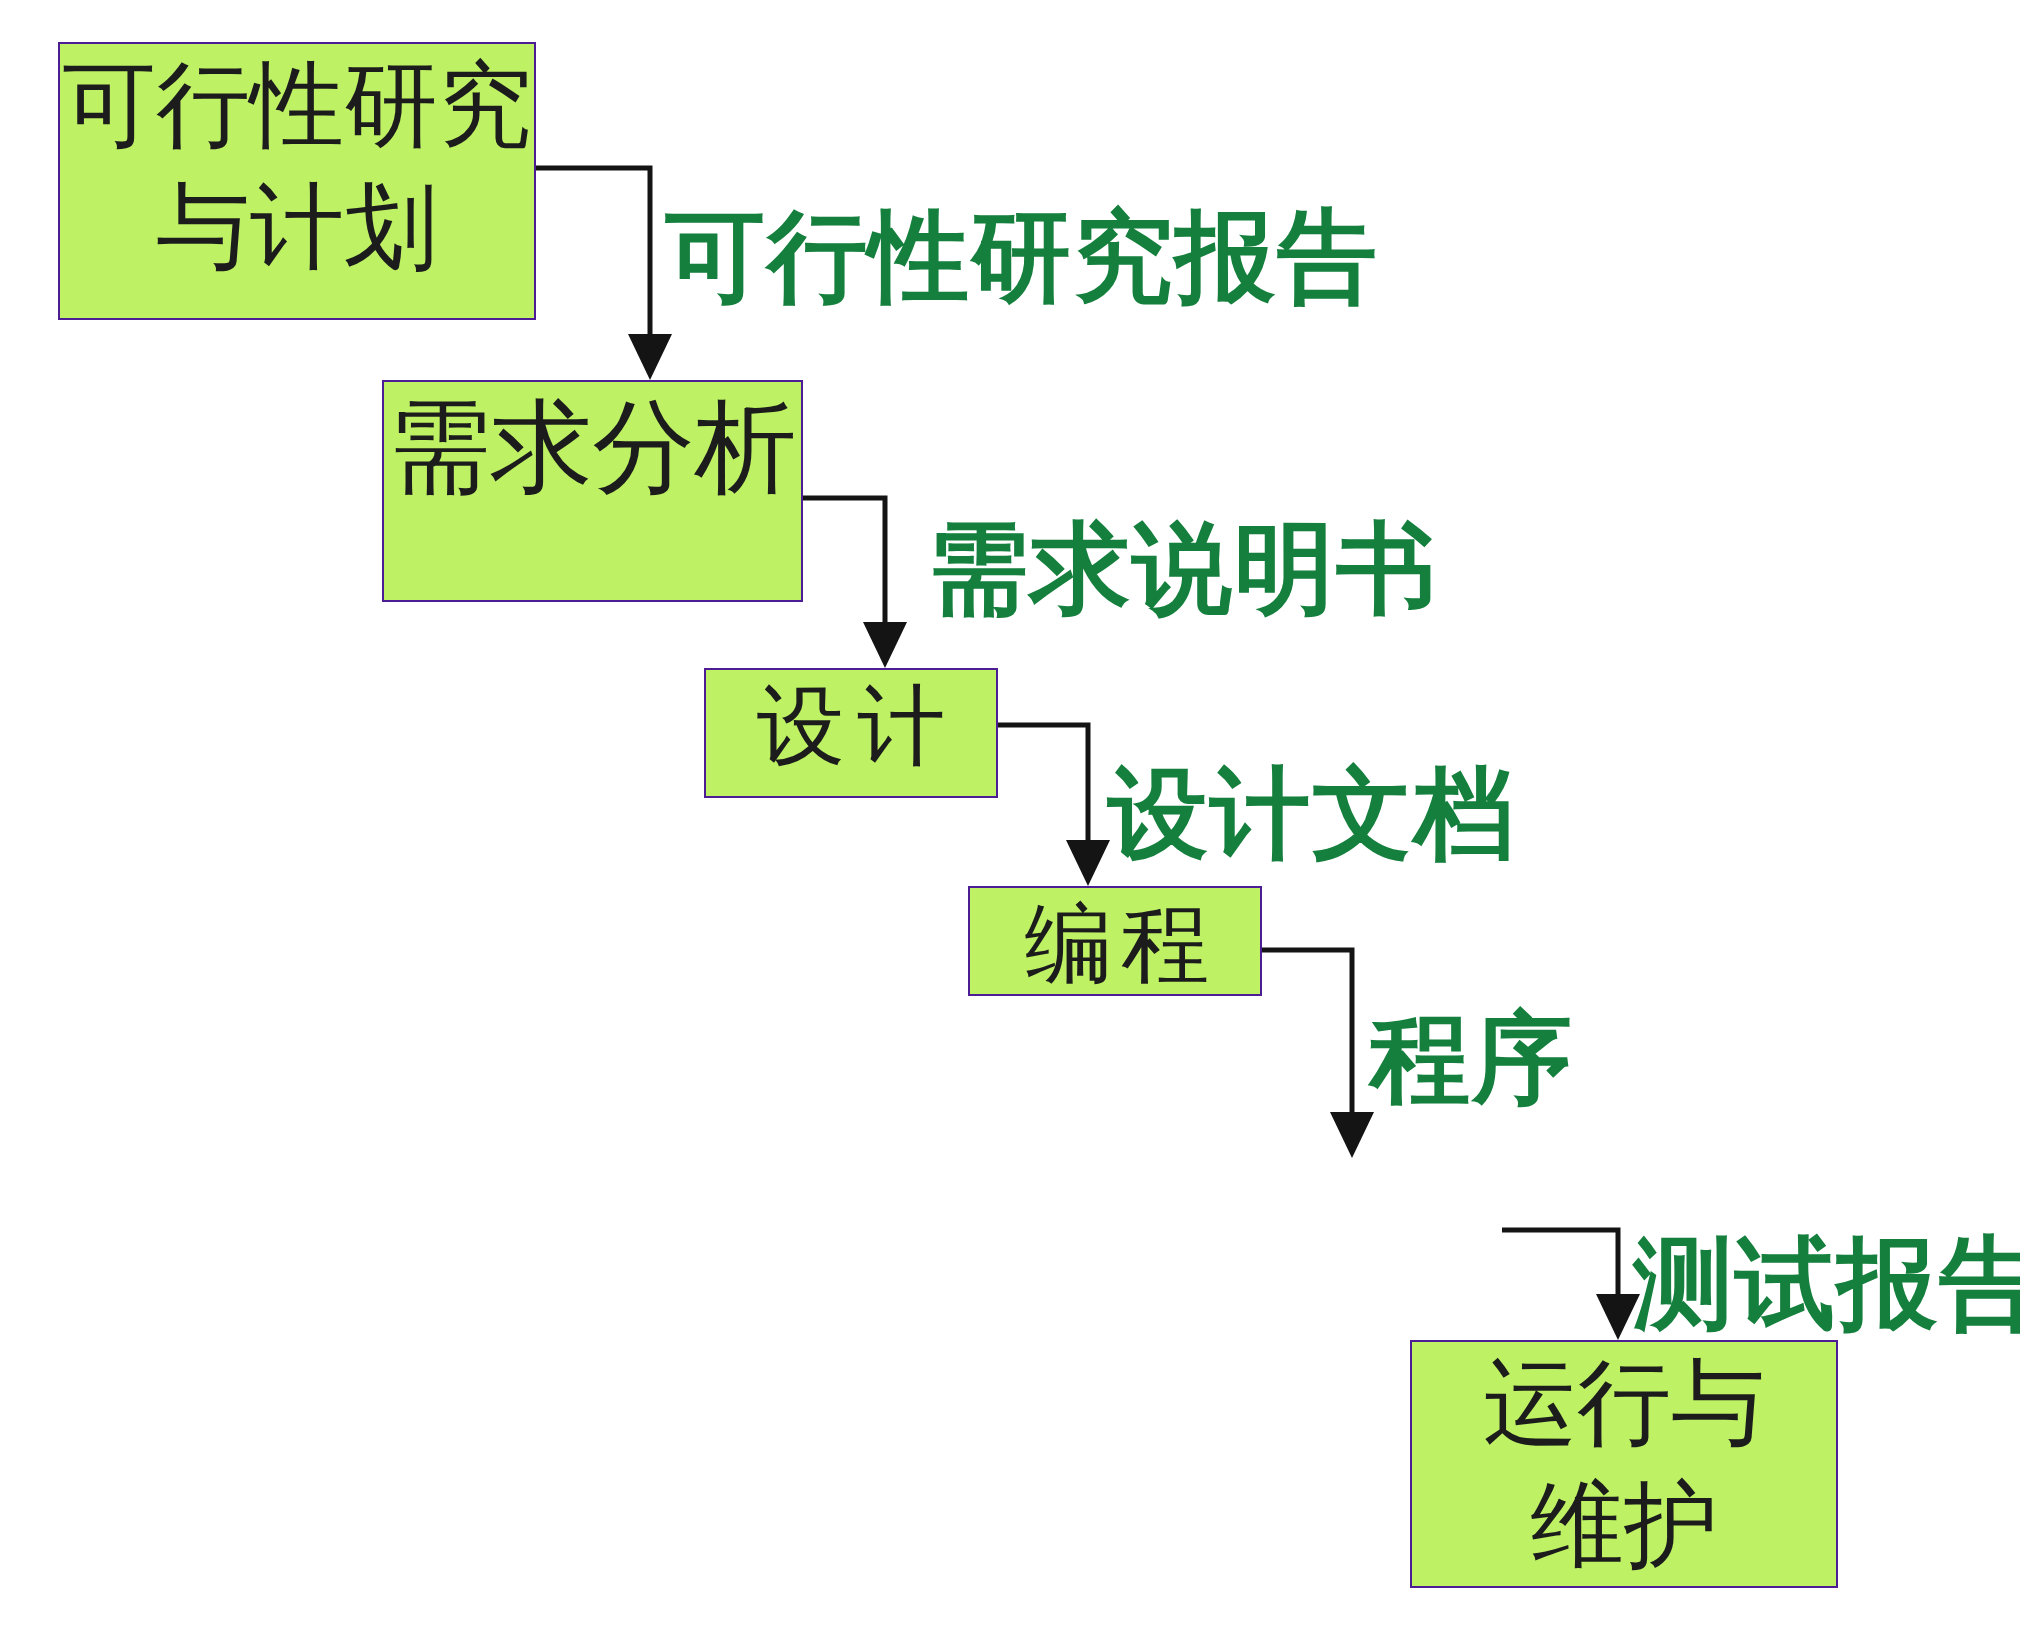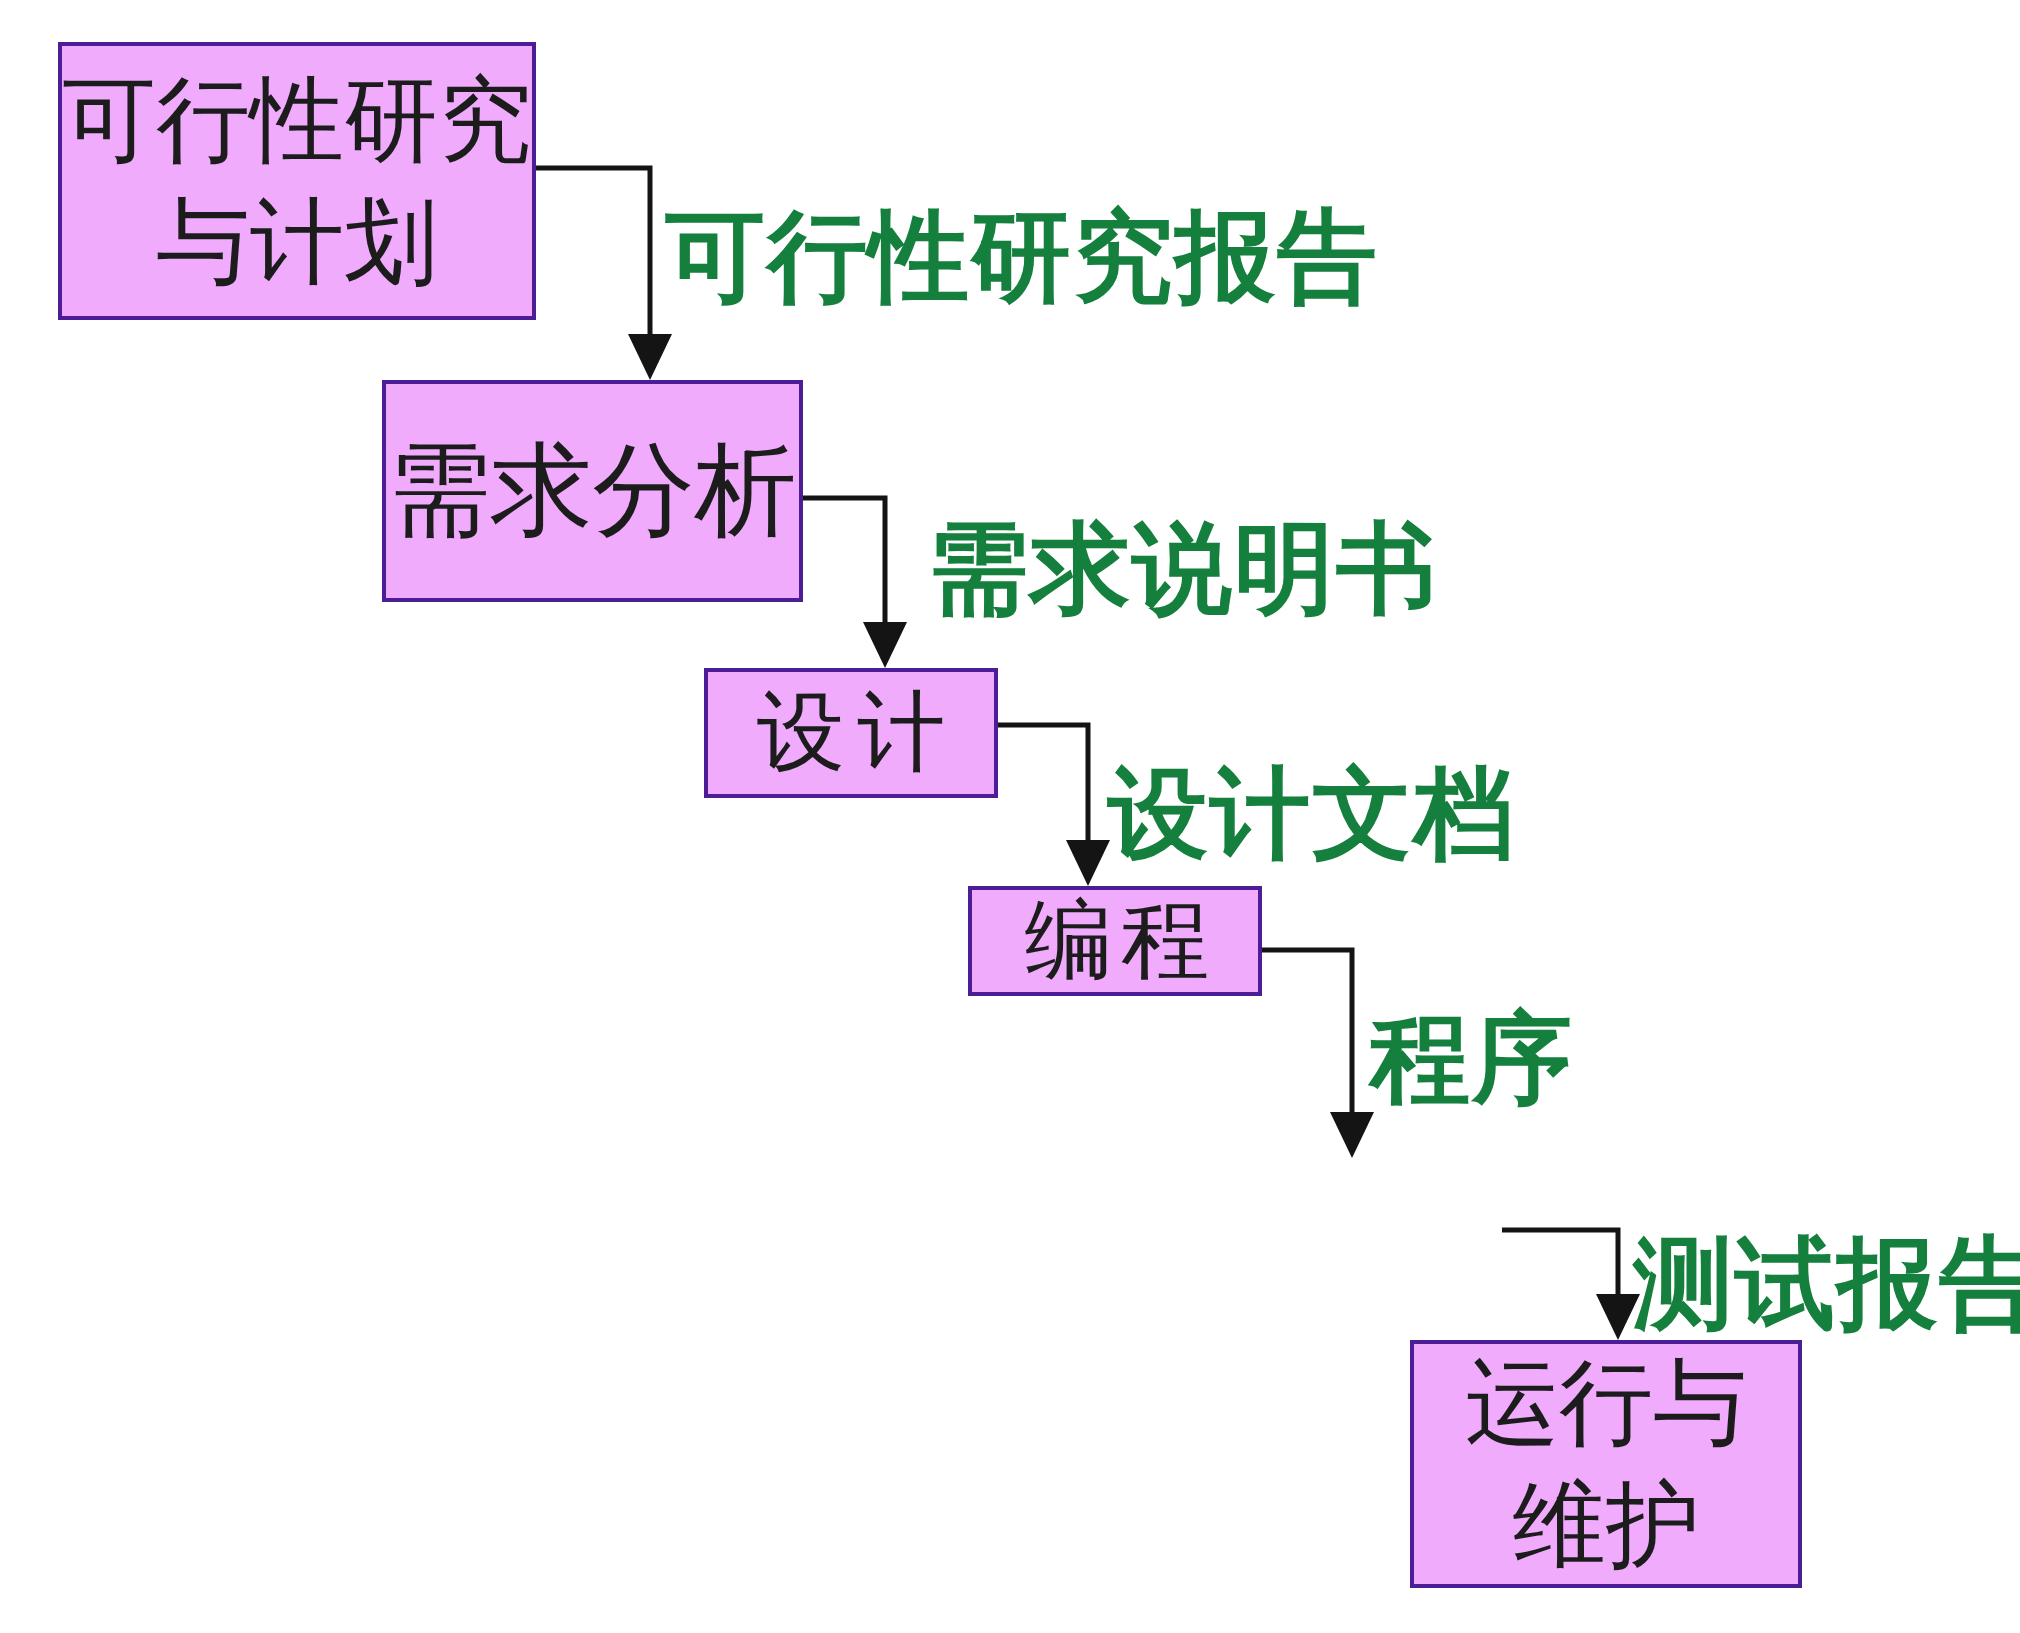--- a/index.html
+++ b/index.html
@@ -12,40 +12,39 @@
     overflow: hidden;
     font-family: "Liberation Serif", "DejaVu Serif", serif;
   }
   .arrow-layer {
     position: absolute;
     left: 0; top: 0;
     width: 2020px; height: 1633px;
   }
   .node {
     position: absolute;
-    background: #f0abfc;
-    border: 4px solid #4c1d95;
+    background: #bef264;
+    border: 2px solid #4c1d95;
     box-sizing: border-box;
     display: flex;
-    align-items: center;
     justify-content: center;
     text-align: center;
     color: #1c1c1c;
   }
   .node-label {
     white-space: pre-line;
     line-height: 1.3;
   }
   .n1 { left: 58px;   top: 42px;   width: 478px; height: 278px; font-size: 94px; }
   .n2 { left: 382px;  top: 380px;  width: 421px; height: 222px; font-size: 102px; }
   .n3 { left: 704px;  top: 668px;  width: 294px; height: 130px; font-size: 88px; letter-spacing: 0.14em; }
   .n3 .node-label, .n4 .node-label, .n5 .node-label { text-indent: 0.14em; }
   .n4 { left: 968px;  top: 886px;  width: 294px; height: 110px; font-size: 88px; letter-spacing: 0.10em; }
   .n5 { left: 1202px; top: 1158px; width: 300px; height: 142px; font-size: 88px; letter-spacing: 0.14em; }
-  .n6 { left: 1410px; top: 1340px; width: 392px; height: 248px; font-size: 94px; }
+  .n6 { left: 1410px; top: 1340px; width: 428px; height: 248px; font-size: 94px; }
   .edge-label {
     position: absolute;
     color: #15803d;
     font-size: 100px;
     font-weight: bold;
     line-height: 100px;
     height: 100px;
     white-space: nowrap;
     letter-spacing: 0.02em;
   }

